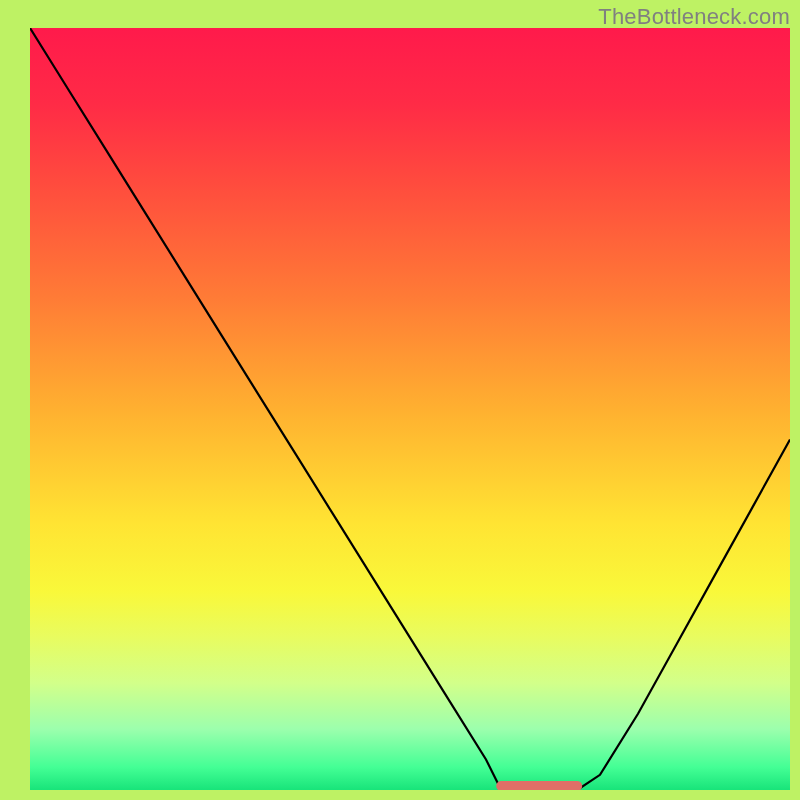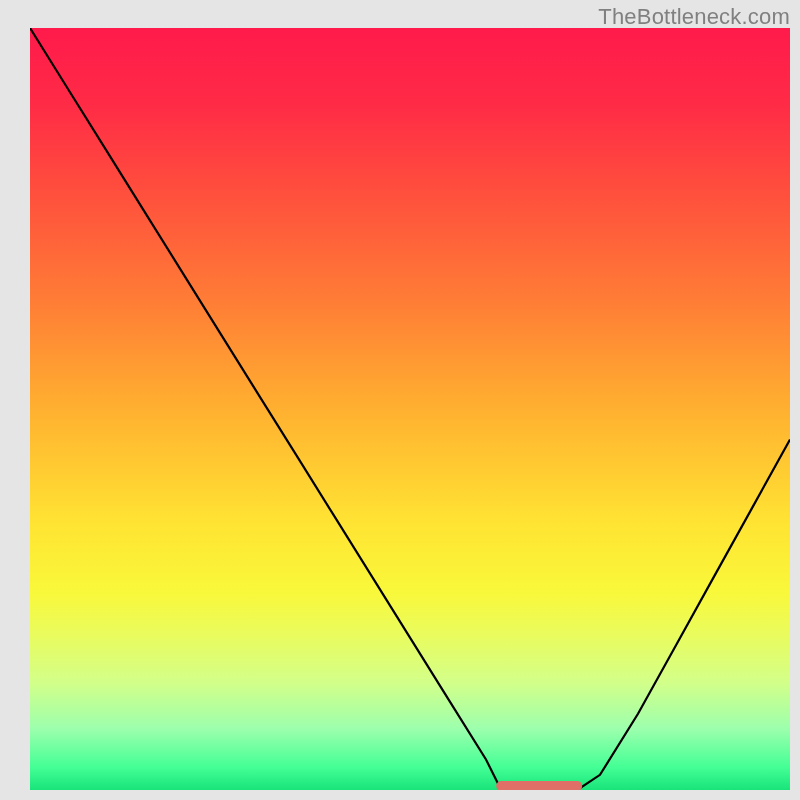--- a/index.html
+++ b/index.html
@@ -8,21 +8,21 @@
     width: 800px;
     height: 800px;
     background: #000;
     overflow: hidden;
     font-family: Arial, Helvetica, sans-serif;
   }
   .frame {
     position: relative;
     width: 800px;
     height: 800px;
-    background: #e5e5e5;
+    background: #bef264;
   }
   .watermark {
     position: absolute;
     top: 4px;
     right: 10px;
     color: #808080;
     font-size: 22px;
     letter-spacing: 0.2px;
     z-index: 10;
   }

